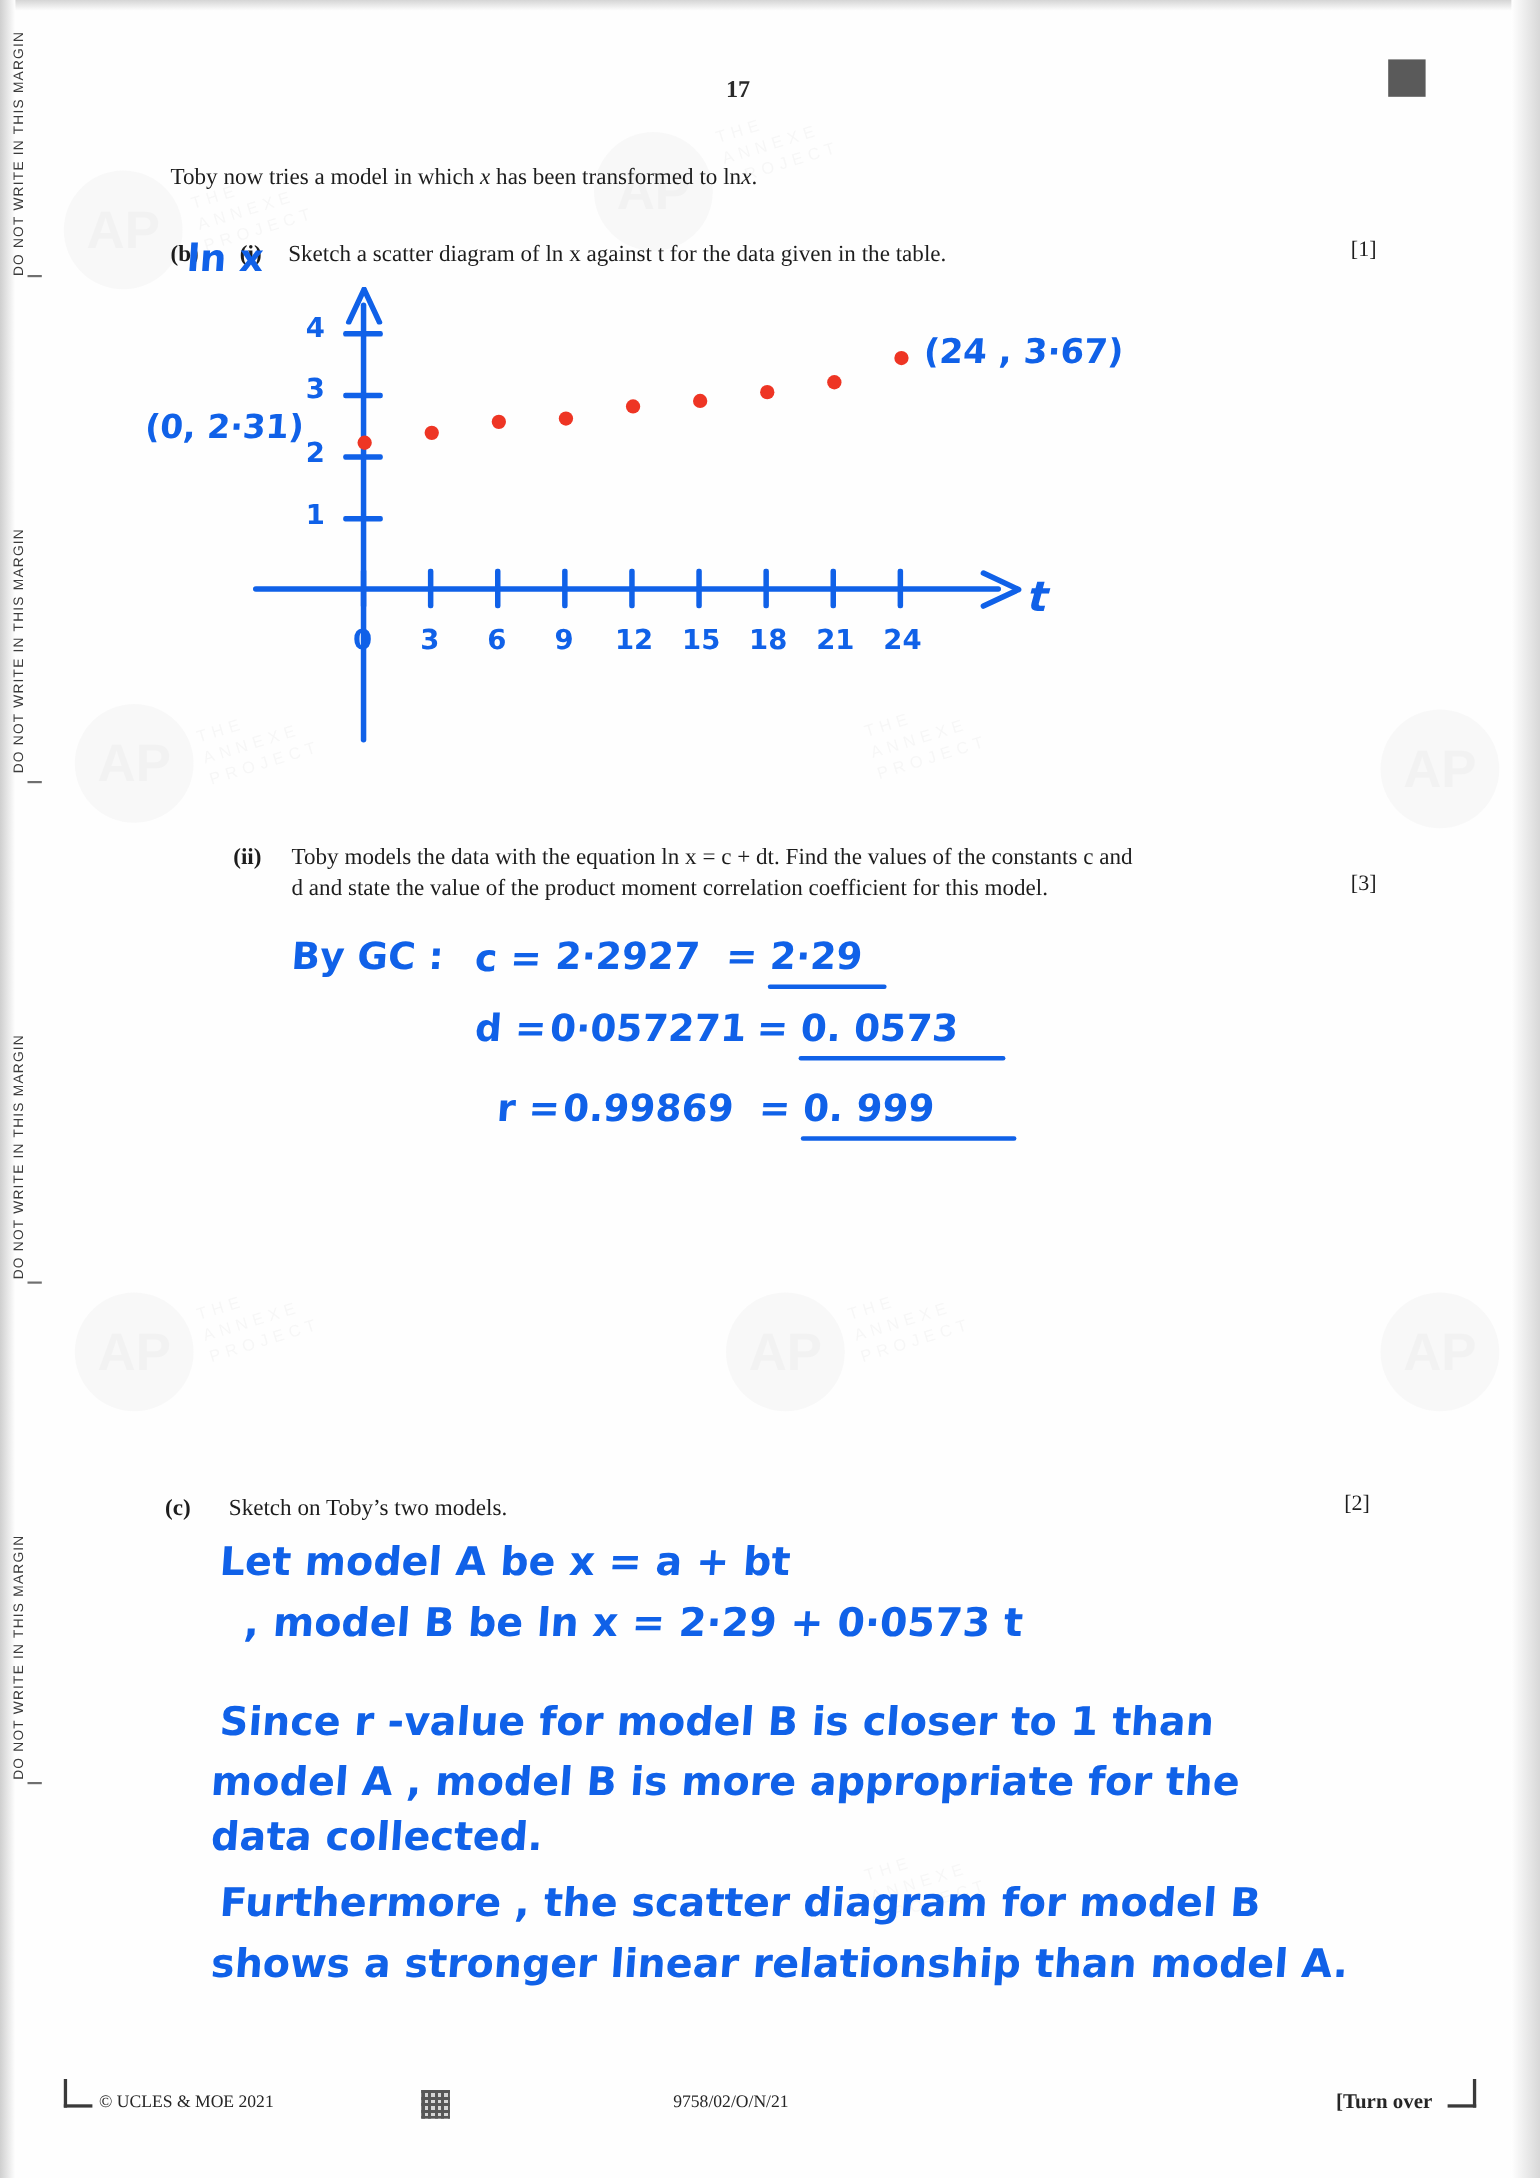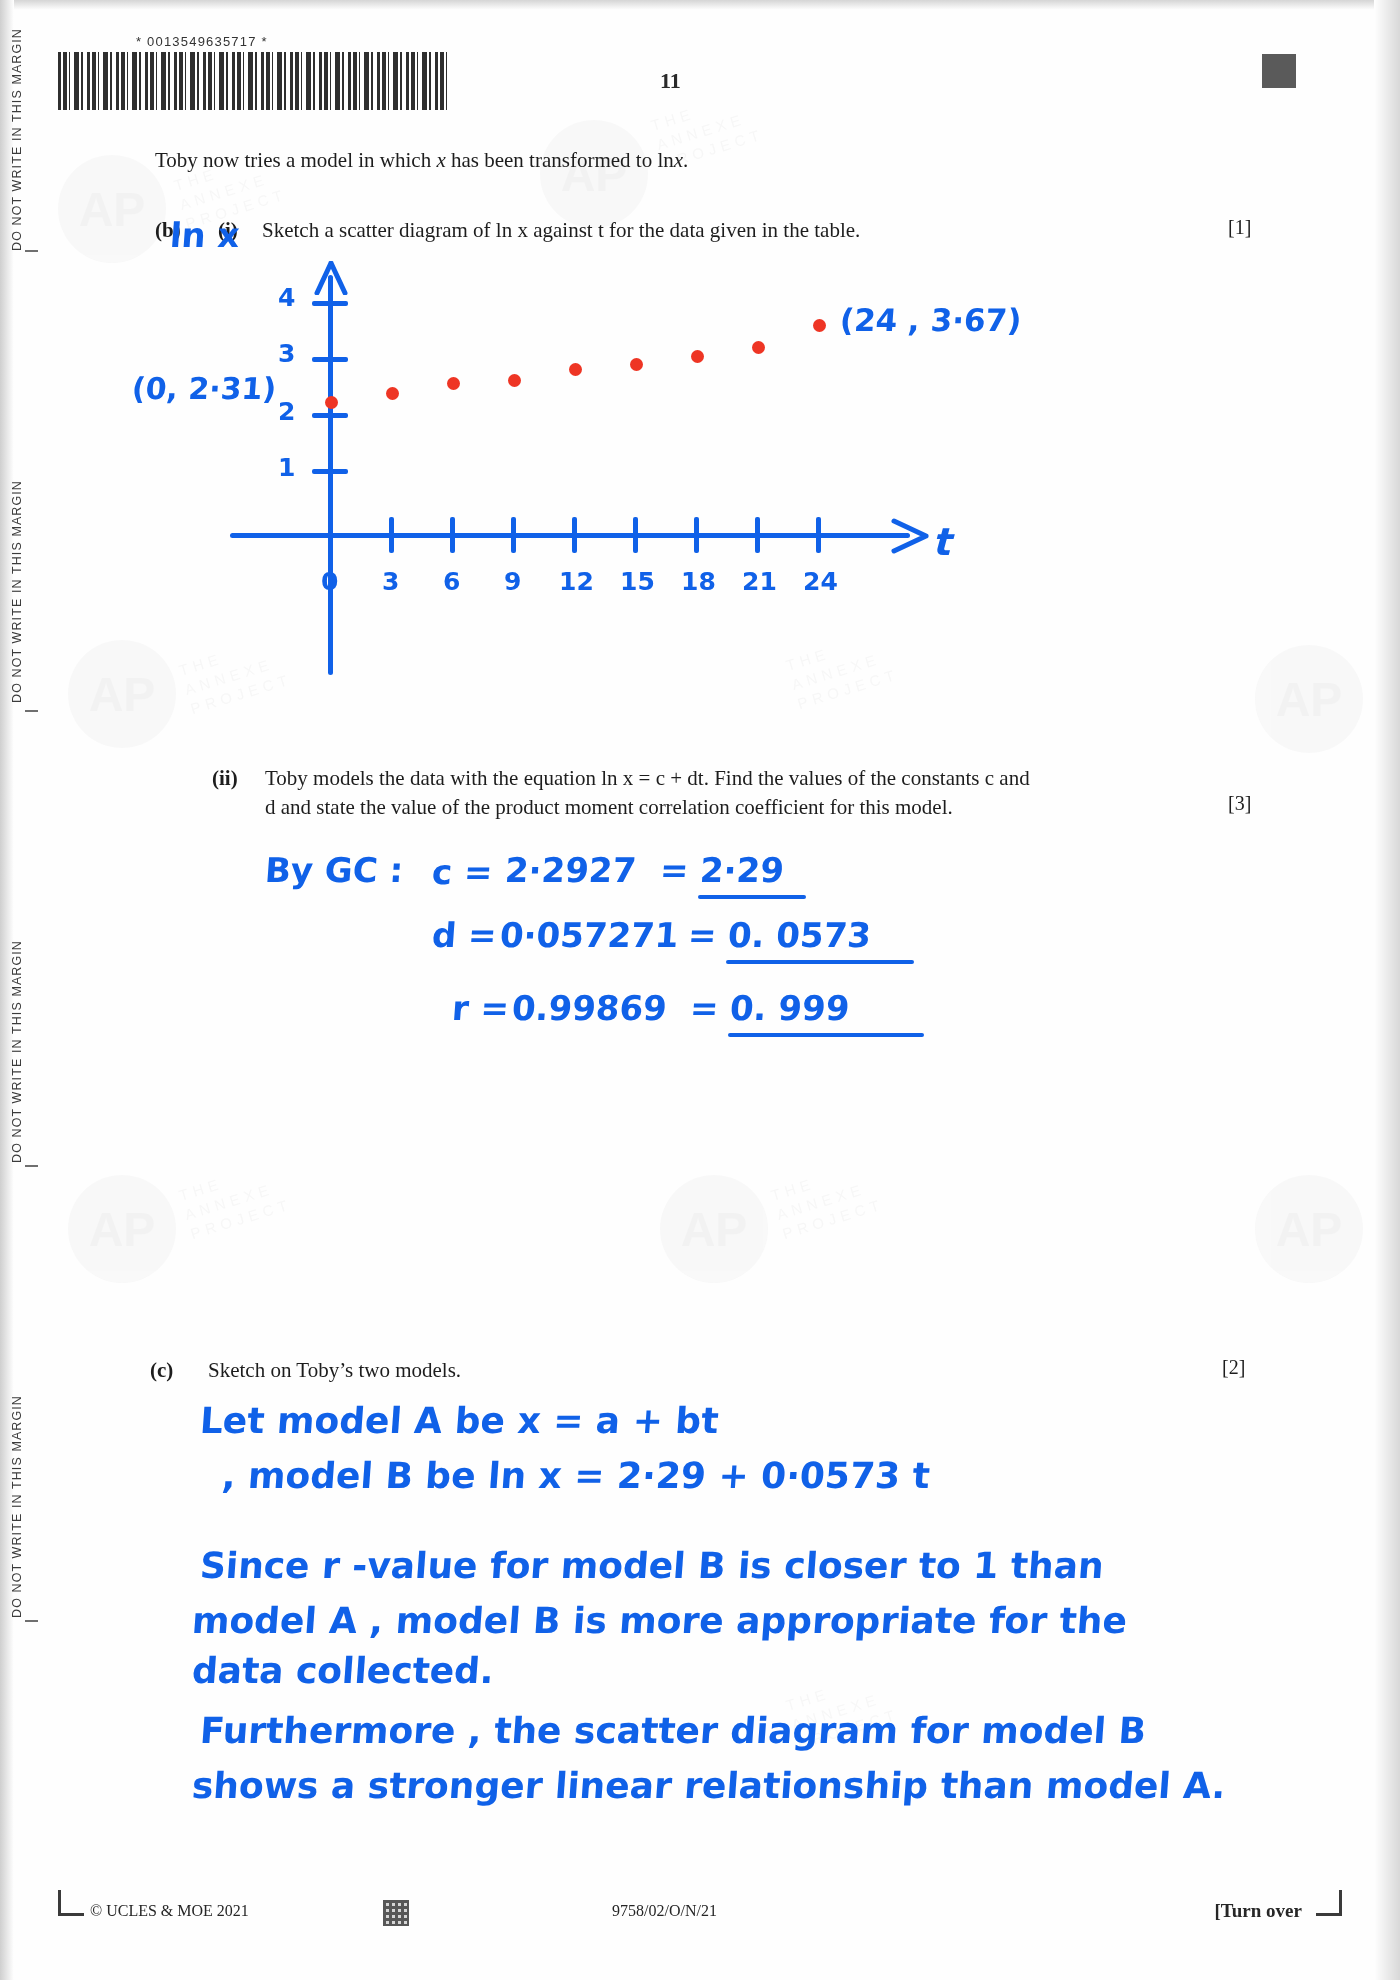--- a/index.html
+++ b/index.html
@@ -237,26 +237,22 @@
   <div class="wm" style="left:775px; top:1170px;">
     <div class="wm-words"><span>THE</span><br><span>ANNEXE</span><br><span>PROJECT</span></div>
   </div>
   <div class="wm" style="left:1255px; top:1175px;">
     <div class="wm-circle">AP</div>
   </div>
   <div class="wm" style="left:790px; top:1680px;">
     <div class="wm-words"><span>THE</span><br><span>ANNEXE</span><br><span>PROJECT</span></div>
   </div>
 
-  <div id="barcode-block">
-    <div class="barcode-number">* 0013549635717 *</div>
-    <div class="barcode-bars"></div>
-  </div>
   <div id="black-square"></div>
-  <div id="page-number">11</div>
+  <div id="page-number">17</div>
 
   <div class="qtext" style="left:155px; top:145px; width:900px;">
     <span>Toby now tries a model in which </span><i>x</i><span> has been transformed to ln</span><i>x</i><span>.</span>
   </div>
 
   <div class="qtext lbl" style="left:155px; top:215px;">(b)</div>
   <div class="qtext lbl" style="left:218px; top:215px;">(i)</div>
   <div class="qtext" style="left:262px; top:215px; width:790px;">Sketch a scatter diagram of ln x against t for the data given in the table.</div>
   <div class="marks" style="left:1228px; top:216px;">[1]</div>
 

